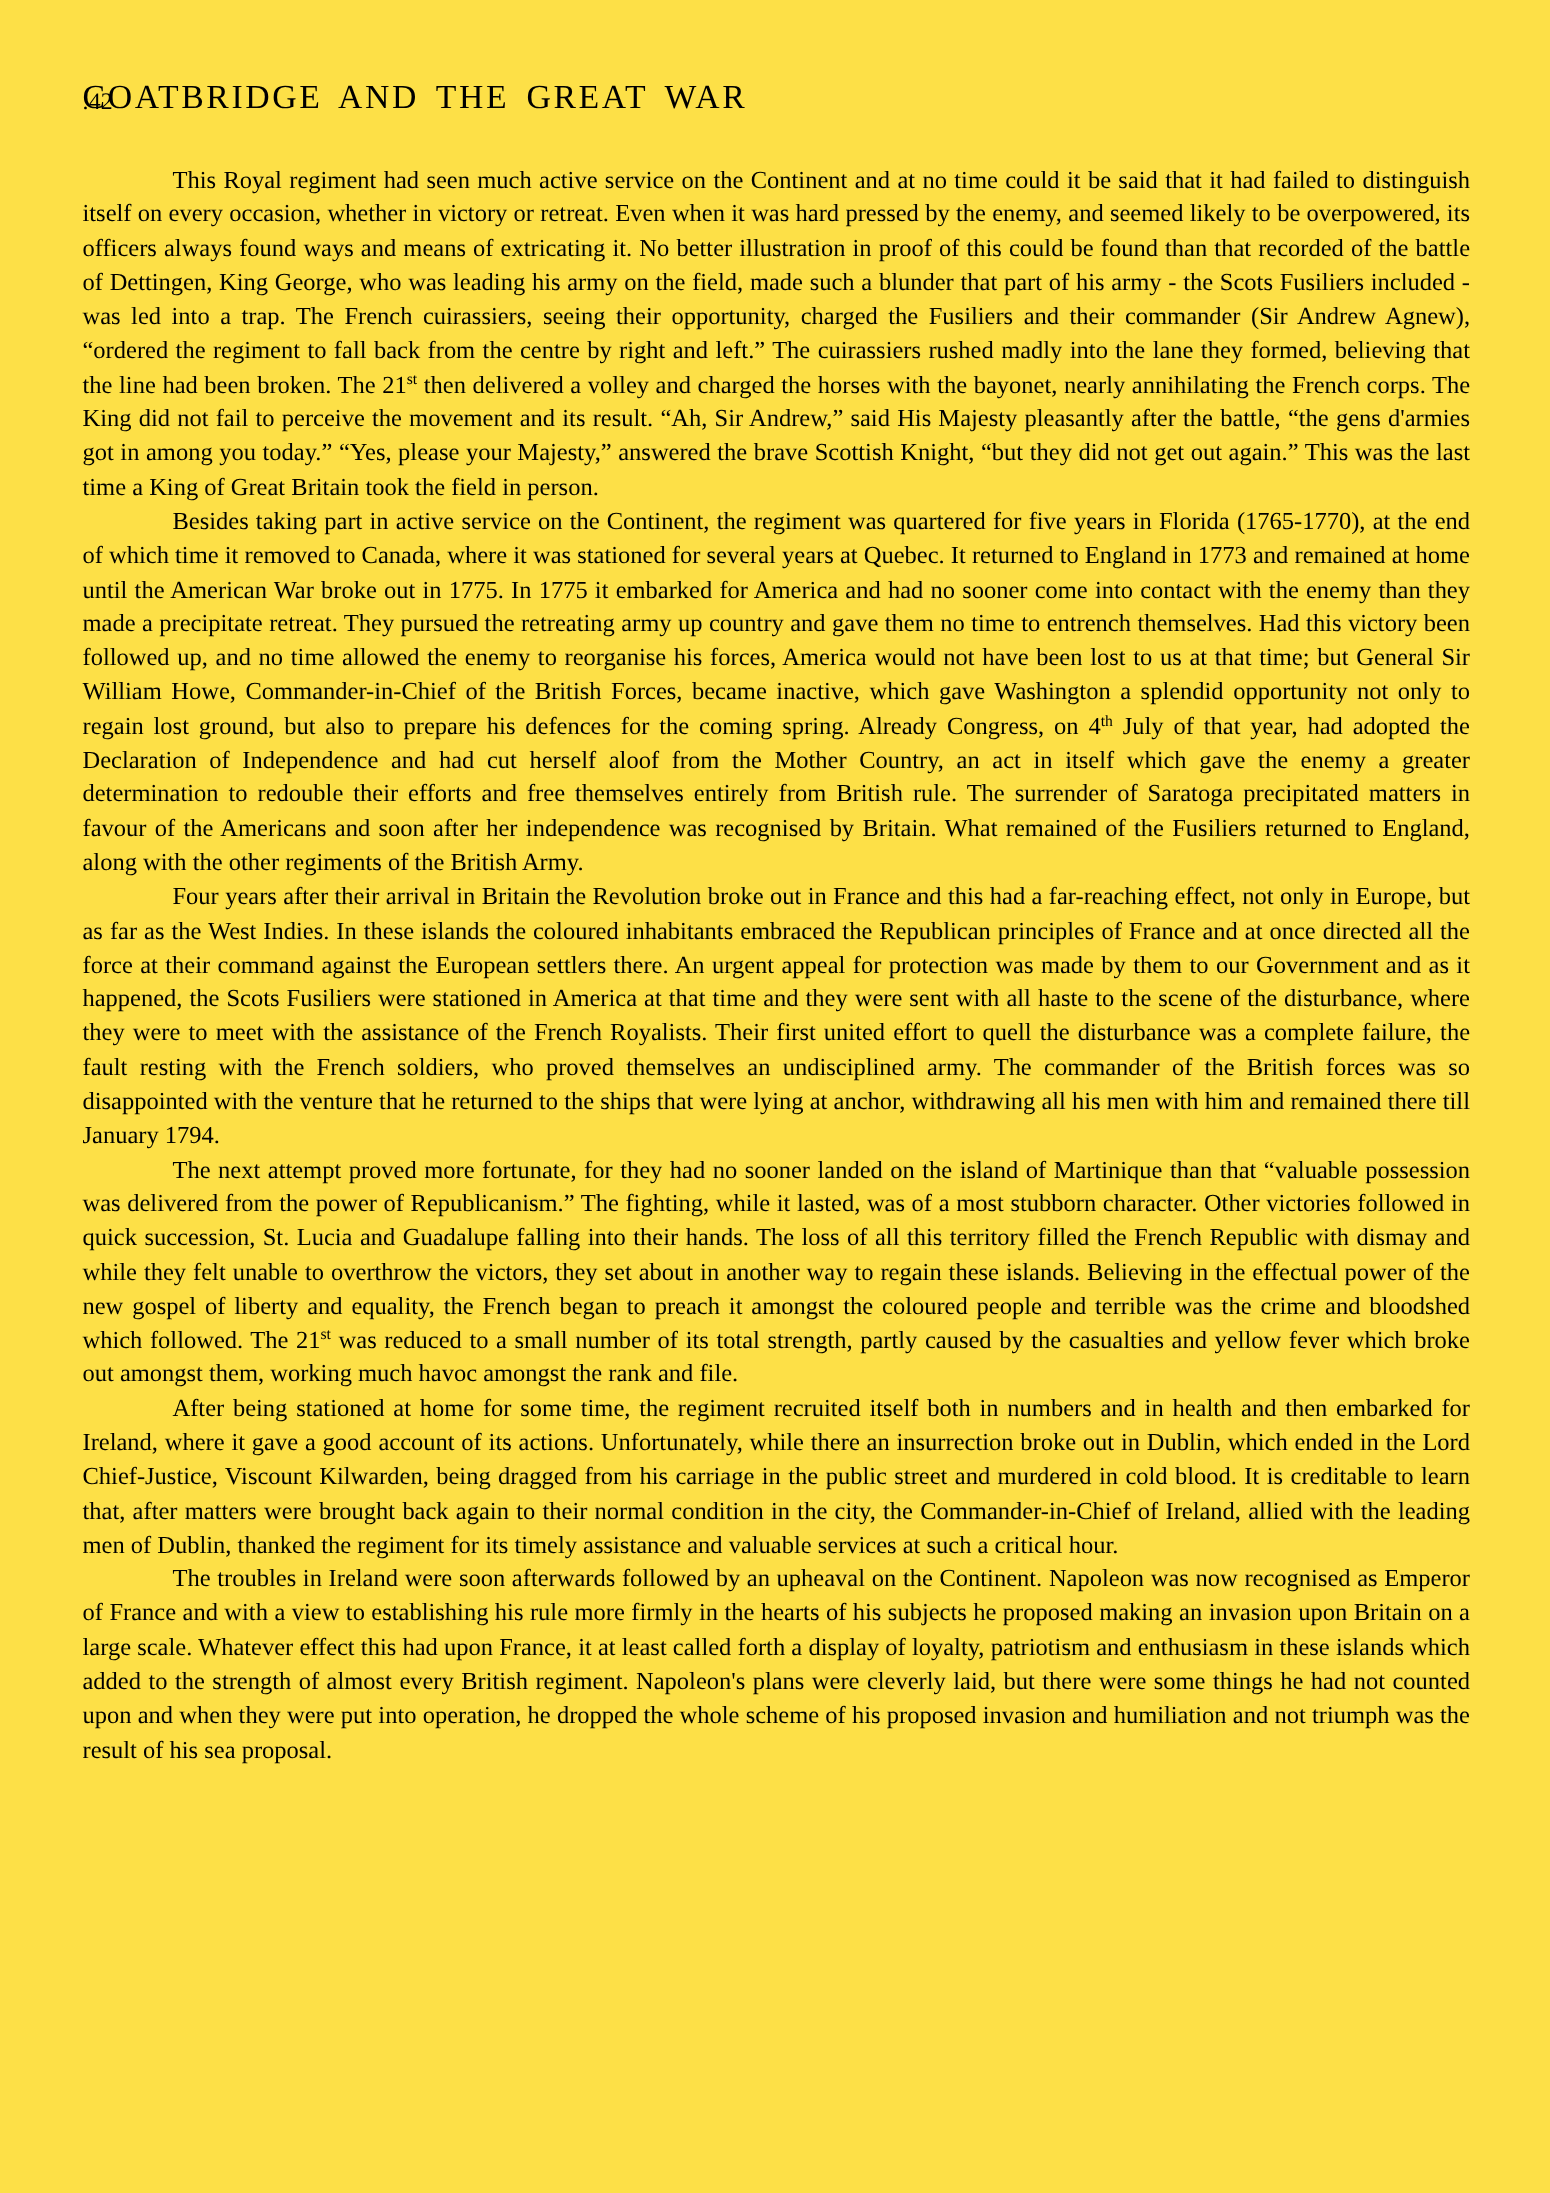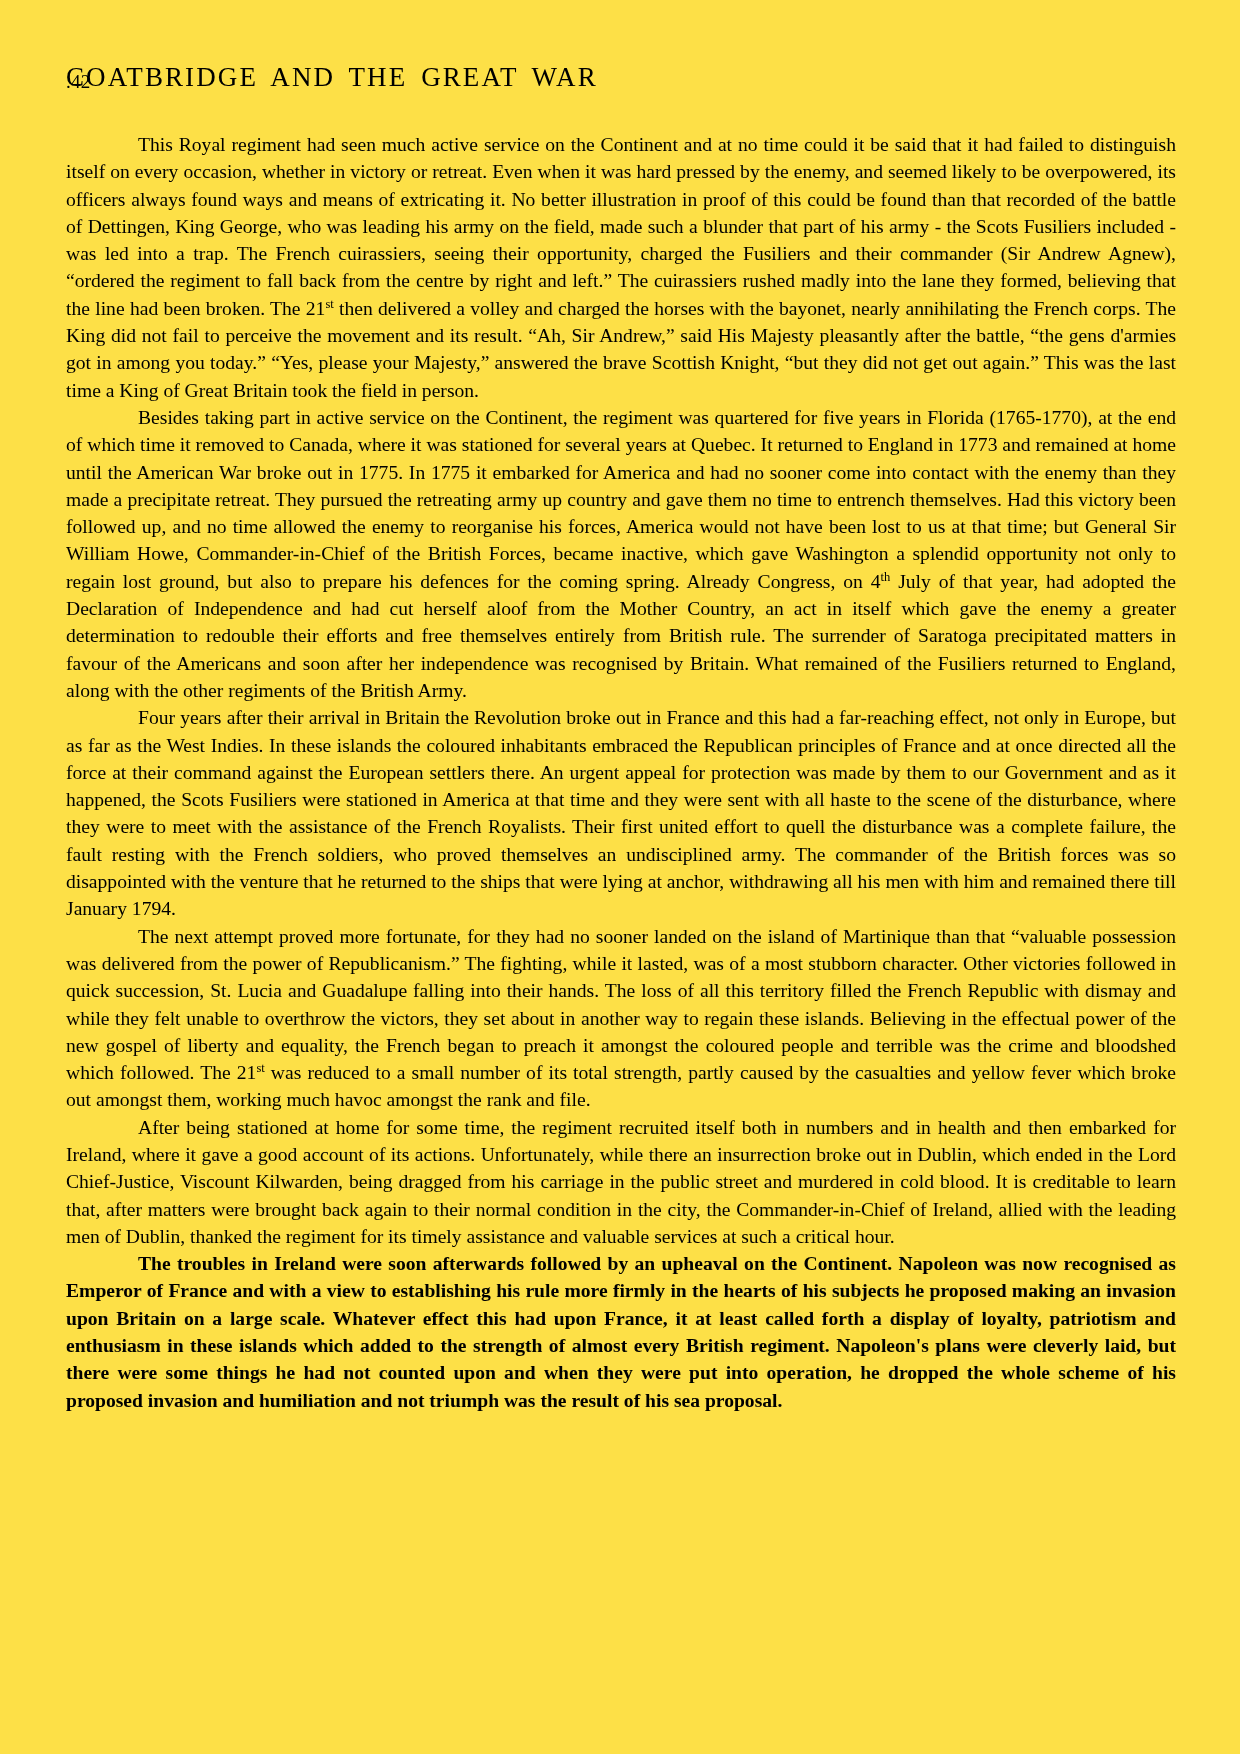--- a/index.html
+++ b/index.html
@@ -60,21 +60,20 @@
     text-justify: inter-word;
   }
   .body-text p {
     margin: 0;
     text-indent: 72px;
     text-align: justify;
   }
   
   .body-text p:last-child {
     margin-bottom: 0;
-    font-weight: bold;
   }
   sup {
     font-size: 0.64em;
     vertical-align: 0.52em;
     line-height: 0;
   }
   .it {
   }
 </style>
 </head>

